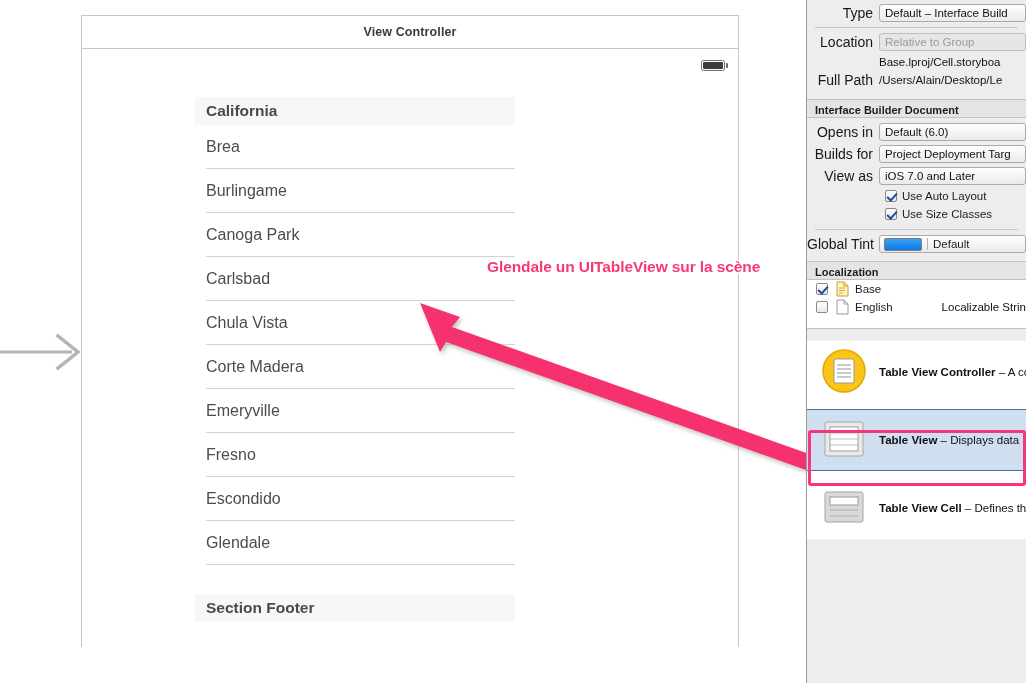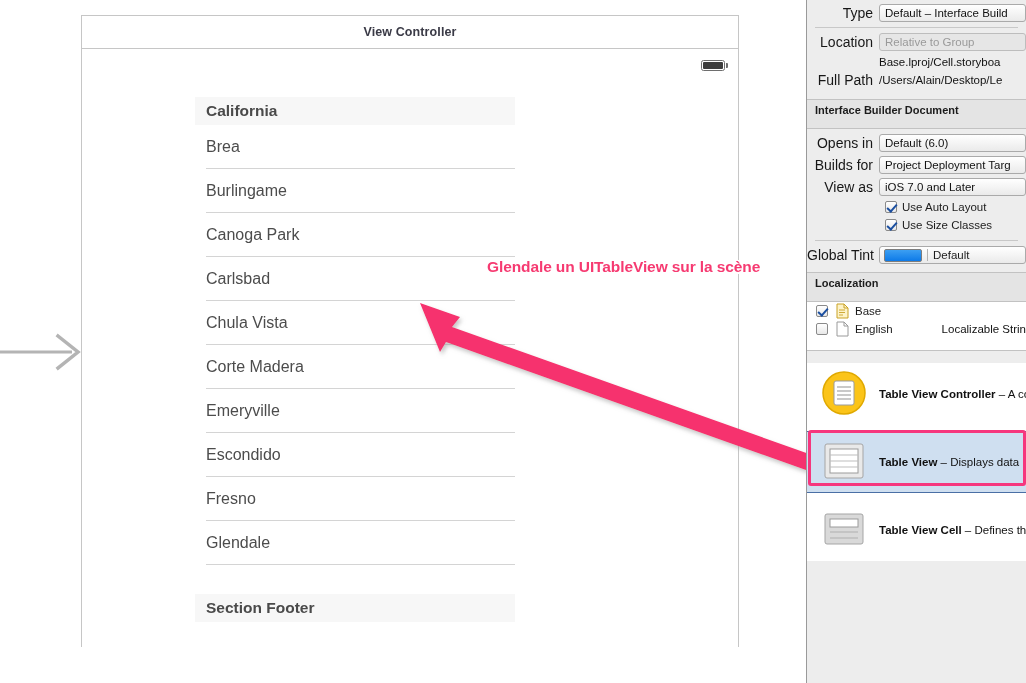--- a/index.html
+++ b/index.html
@@ -201,21 +201,21 @@
   }
   .insp-sep {
     height: 1px;
     background: #c8c8c8;
     margin: 3px 8px 3px 8px;
   }
   .insp-group-title {
     font-size: 11px;
     font-weight: bold;
     color: #1c1c1c;
-    padding: 4px 0 12px 8px;
+    padding: 4px 0 1px 8px;
     background: #e4e4e4;
     border-top: 1px solid #c2c2c2;
     border-bottom: 1px solid #c2c2c2;
   }
   .insp-check-row {
     display: flex;
     align-items: center;
     height: 18px;
     padding-left: 78px;
   }
@@ -348,22 +348,22 @@
       <div id="tableview">
         <div class="section-header">California</div>
         <div id="table-cells">
             <div class="cell">Brea</div>
             <div class="cell">Burlingame</div>
             <div class="cell">Canoga Park</div>
             <div class="cell">Carlsbad</div>
             <div class="cell">Chula Vista</div>
             <div class="cell">Corte Madera</div>
             <div class="cell">Emeryville</div>
+            <div class="cell">Fresno</div>
             <div class="cell">Escondido</div>
-            <div class="cell">Fresno</div>
             <div class="cell">Glendale</div>
           </div>
         <div id="footer-gap"></div>
         <div class="section-footer">Section Footer</div>
       </div>
 
     </div>
   </div>
 
   <svg id="annot-arrow" viewBox="0 0 806 683">

